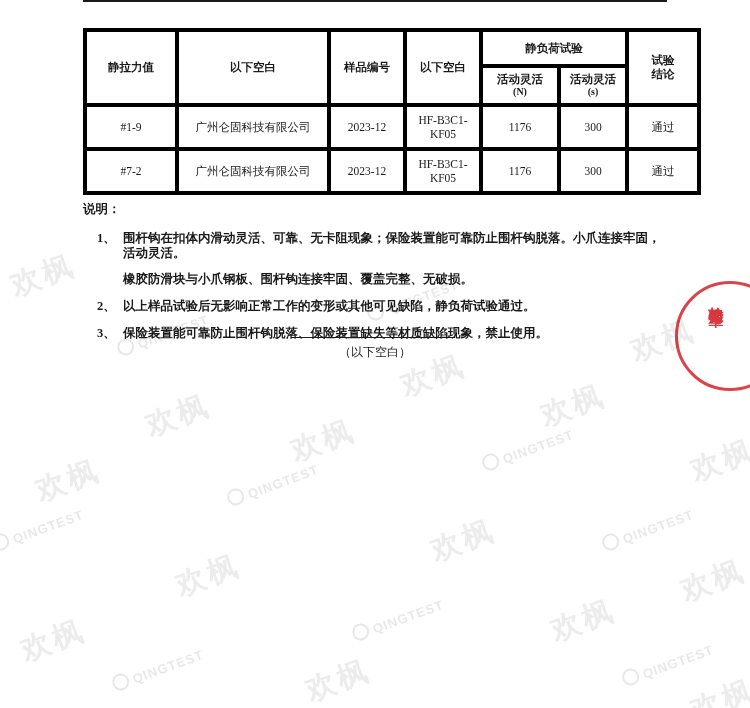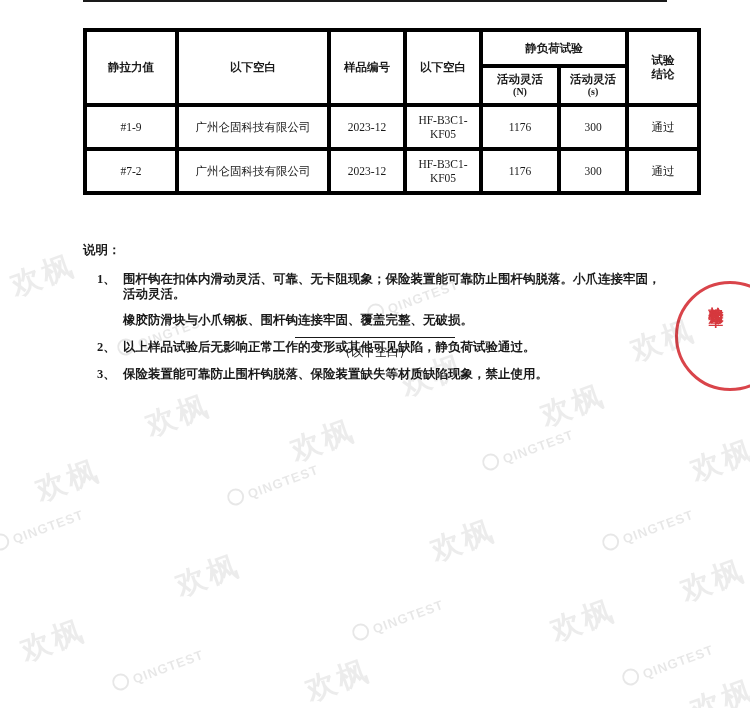--- a/index.html
+++ b/index.html
@@ -72,21 +72,20 @@
     top: 202px;
     width: 584px;
     font-size: 12.5px;
     line-height: 1.2;
   }
   .notes-title {
     margin-left: 0px;
     margin-bottom: 14px;
     font-weight: bold;
     font-size: 12.5px;
-    margin-top: 41px;
   }
   .note-item {
     display: flex;
     margin-bottom: 12px;
     margin-left: 14px;
   }
   .note-num {
     flex: 0 0 auto;
     width: 26px;
     font-weight: bold;

